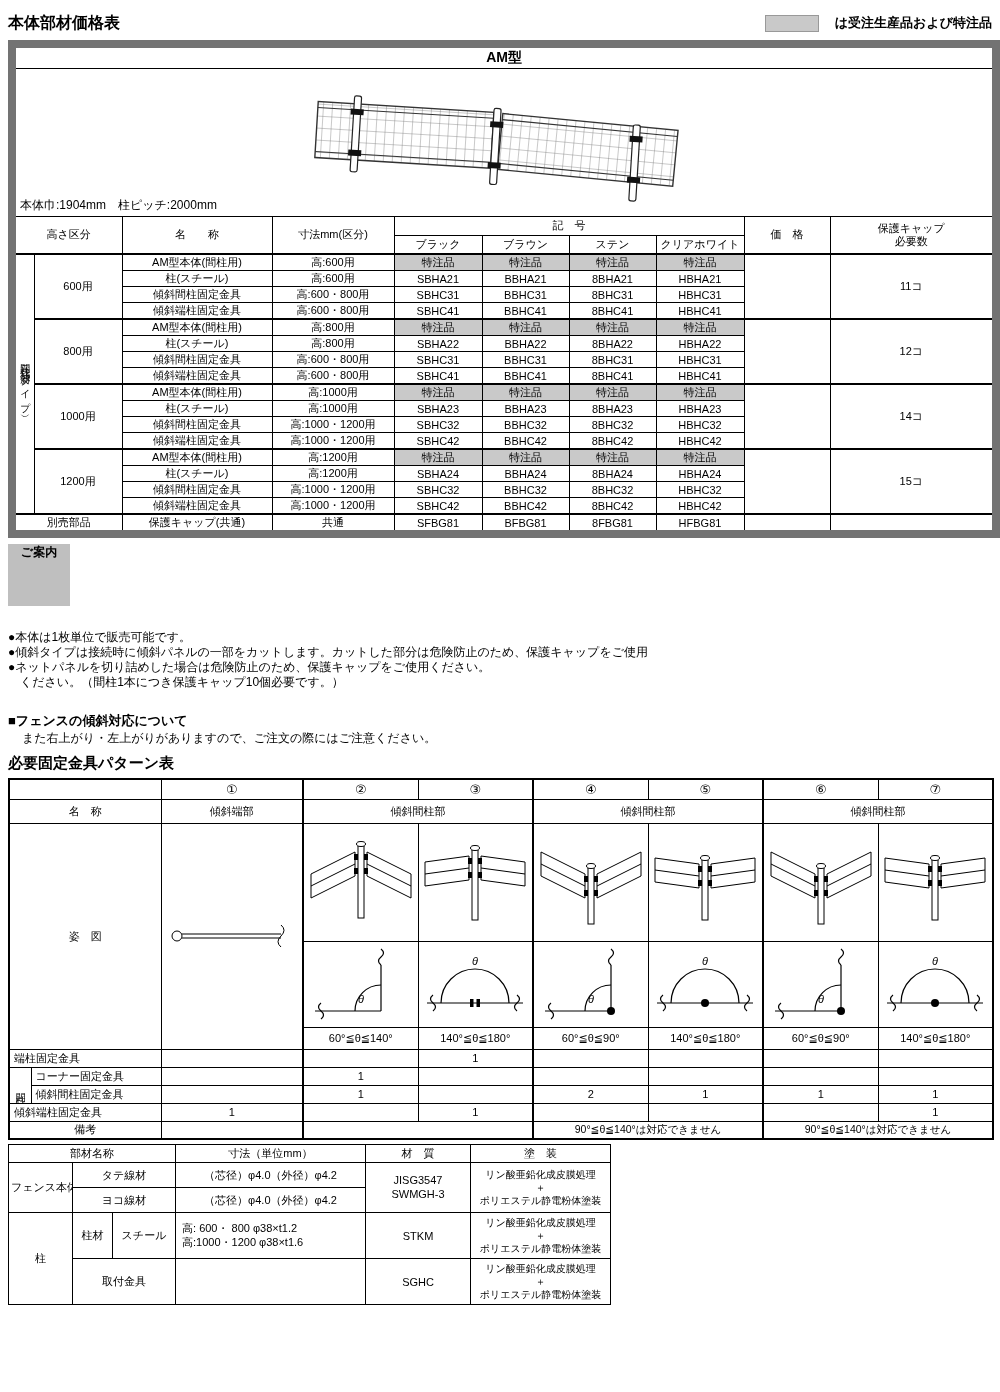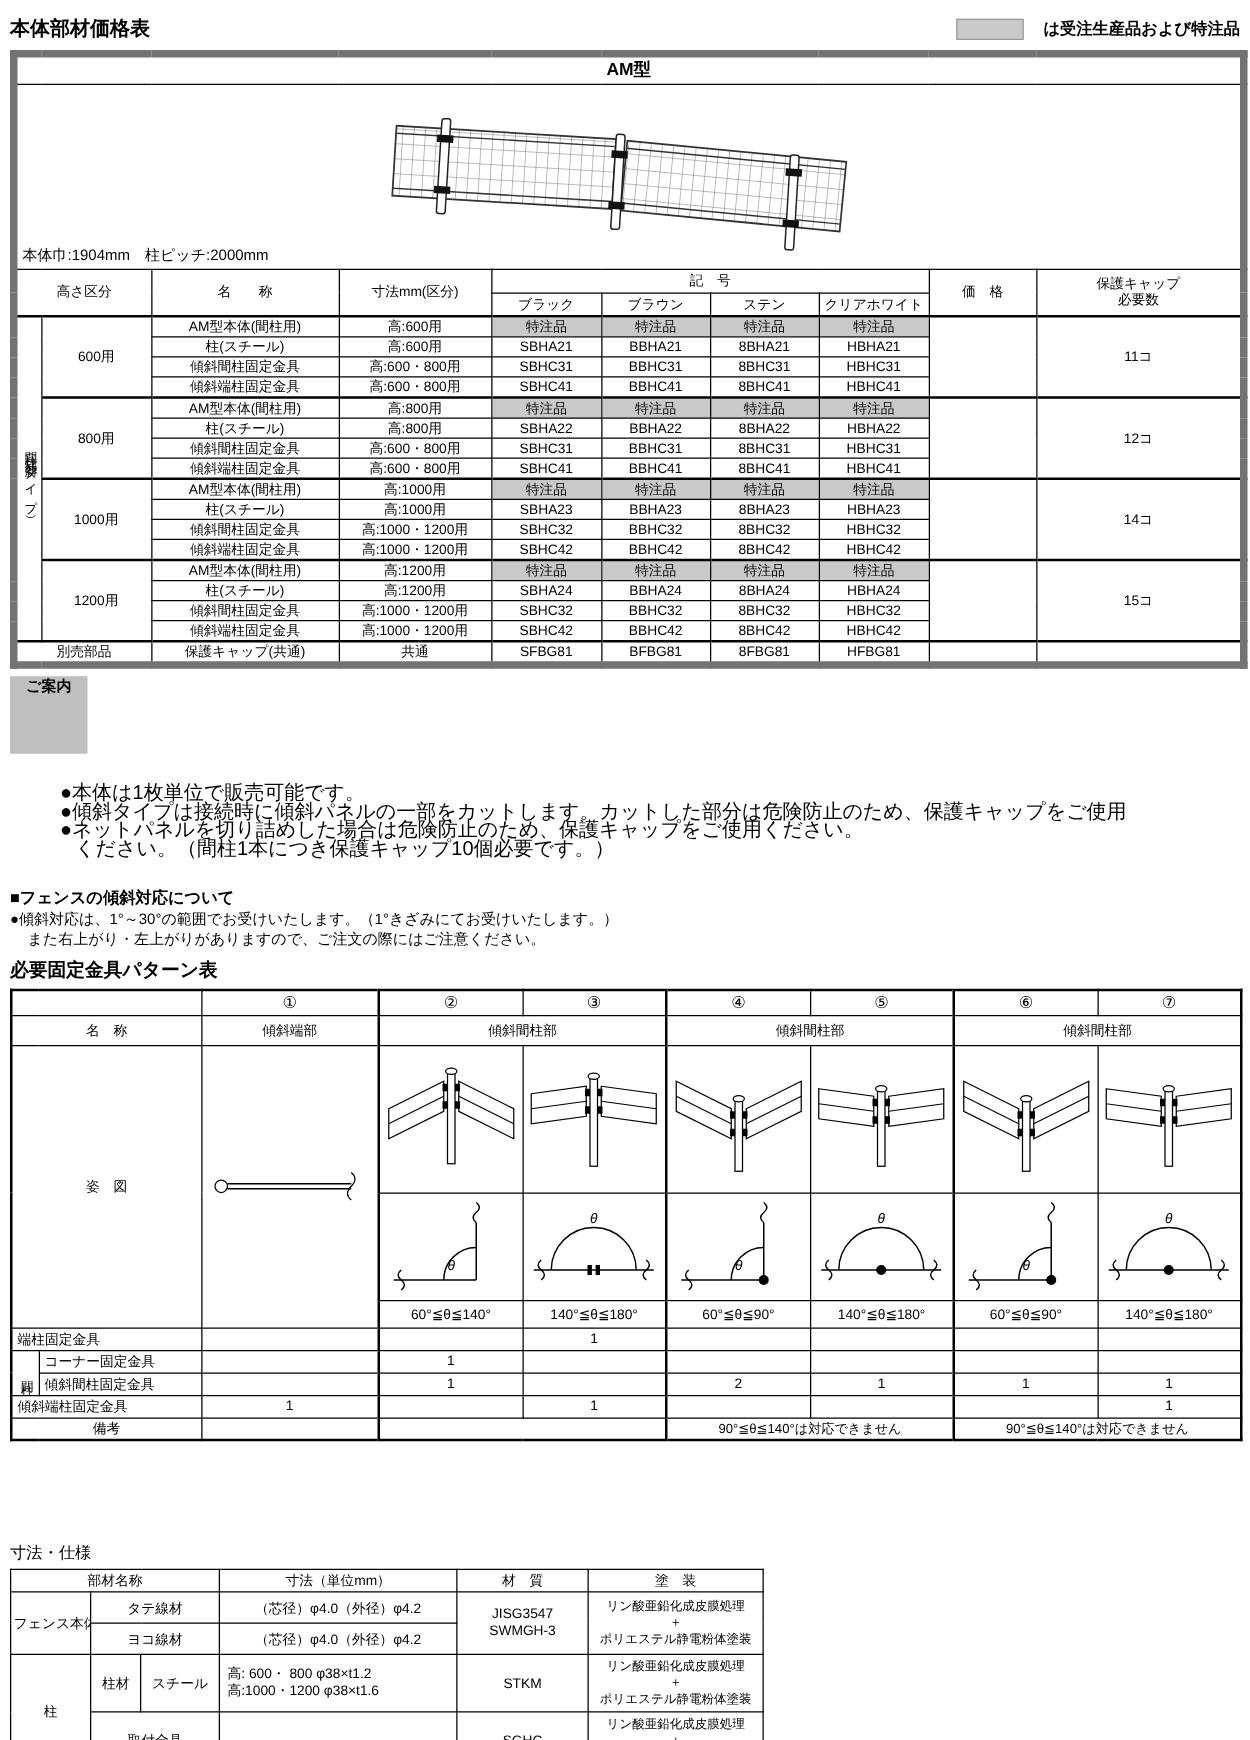--- a/index.html
+++ b/index.html
@@ -7,36 +7,36 @@
   .page{width:1000px;min-height:1392px;padding:8px;position:relative;}
   
   .topbar{display:flex;justify-content:space-between;align-items:center;height:26px;margin-top:2px;}
   .page-title{font-size:16px;font-weight:bold;}
   .legend{display:flex;align-items:center;gap:16px;font-size:13px;font-weight:bold;}
   .legend-swatch{width:54px;height:17px;background:#c9c9c9;border:1px solid #999;display:inline-block;}
   
   table{border-collapse:collapse;table-layout:fixed;}
   td{border:1px solid #000;font-size:11px;text-align:center;vertical-align:middle;padding:0 2px;overflow:hidden;white-space:nowrap;}
   
-  .main-table{width:984px;border:6px solid #737373;margin-top:4px;}
+  .main-table{width:984px;border:8px solid #737373;margin-top:4px;}
   .main-table td{height:16px;}
   .main-table .model-row td{height:24px;font-size:14px;font-weight:bold;}
   .main-table .image-row td{height:148px;position:relative;text-decoration:underline;}
   .image-cell svg{display:block;margin:4px auto 0 auto;}
   .dim-note{position:absolute;left:4px;bottom:2px;font-size:12px;}
   .main-table .hdr td{height:19px;}
   .sp{background:#c9c9c9;font-weight:normal;}
   .g-top td{border-top:2px solid #000;}
   .side{width:22px;padding:0;}
   .vtext{writing-mode:vertical-rl;text-orientation:upright;font-size:10px;letter-spacing:2px;display:inline-block;}
   .cap2{line-height:1.15;}
   
   .guide{display:flex;margin-top:6px;gap:24px;flex-direction:column;}
   .guide-label{width:62px;height:17px;background:#bfbfbf;font-size:12px;font-weight:bold;text-align:center;line-height:17px;flex:0 0 62px;}
-  .guide-items{font-size:16px;line-height:15px;margin-left:40px;}
+  .guide-items{font-size:12px;line-height:15px;}
   .guide-items .cont{padding-left:12px;}
   
   .slope-title{margin-top:22px;font-size:13px;font-weight:bold;}
   .slope-line{font-size:12px;line-height:16px;}
   .slope-line.indent{padding-left:14px;}
   
   .big-title{margin-top:34px;font-size:21px;font-weight:bold;}
   .subtitle-row{margin-top:8px;display:flex;align-items:baseline;gap:2px;}
   .subtitle{font-size:15px;font-weight:bold;}
   .subtitle-note{font-size:11px;}
@@ -308,21 +308,20 @@
     <div class="guide-label">ご案内</div>
     <div class="guide-items">
       <div>●本体は1枚単位で販売可能です。</div>
       <div>●傾斜タイプは接続時に傾斜パネルの一部をカットします。カットした部分は危険防止のため、保護キャップをご使用</div>
       <div>●ネットパネルを切り詰めした場合は危険防止のため、保護キャップをご使用ください。</div>
       <div class="cont">ください。（間柱1本につき保護キャップ10個必要です。）</div>
     </div>
   </div>
 
   <div class="slope-title">■フェンスの傾斜対応について</div>
-  <div class="slope-line">●傾斜対応は、1°～30°の範囲でお受けいたします。（1°きざみにてお受けいたします。）</div>
   <div class="slope-line indent">また右上がり・左上がりがありますので、ご注文の際にはご注意ください。</div>
 
   <div class="subtitle-row">
     <span class="subtitle">必要固定金具パターン表</span>
   </div>
 
   <table class="pattern-table">
     <colgroup>
       <col style="width:22px">
         <col style="width:130px">
@@ -602,21 +601,20 @@
       <tr class="cnt">
         <td colspan="2">備考</td>
         <td></td>
         <td colspan="2" class="gl"></td>
         <td colspan="2" class="gl rk">90°≦θ≦140°は対応できません</td>
         <td colspan="2" class="gl rk">90°≦θ≦140°は対応できません</td>
       </tr>
     </tbody>
   </table>
 
-  <div class="spec-title">寸法・仕様</div>
   <table class="spec-table">
     <colgroup>
       <col style="width:64px">
         <col style="width:40px">
         <col style="width:63px">
       <col style="width:190px">
         <col style="width:105px">
         <col style="width:140px">
     </colgroup>
     <tbody>

